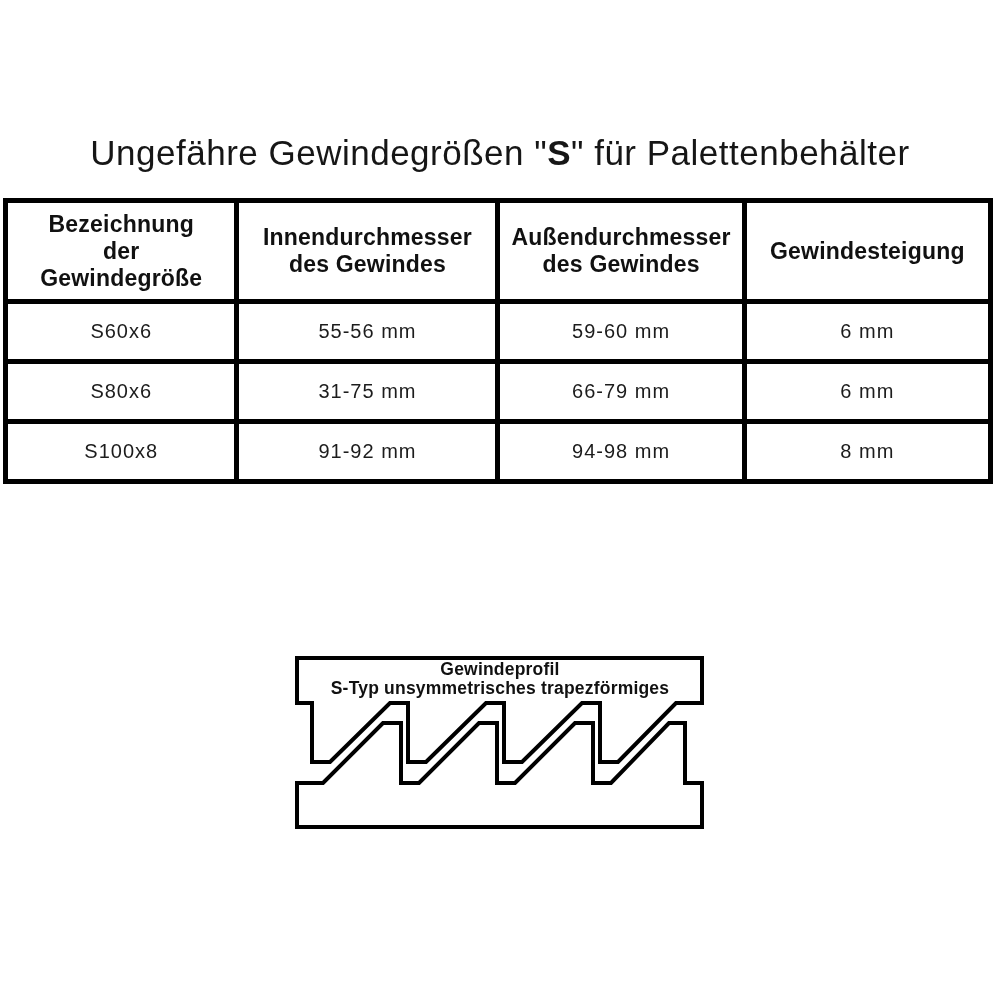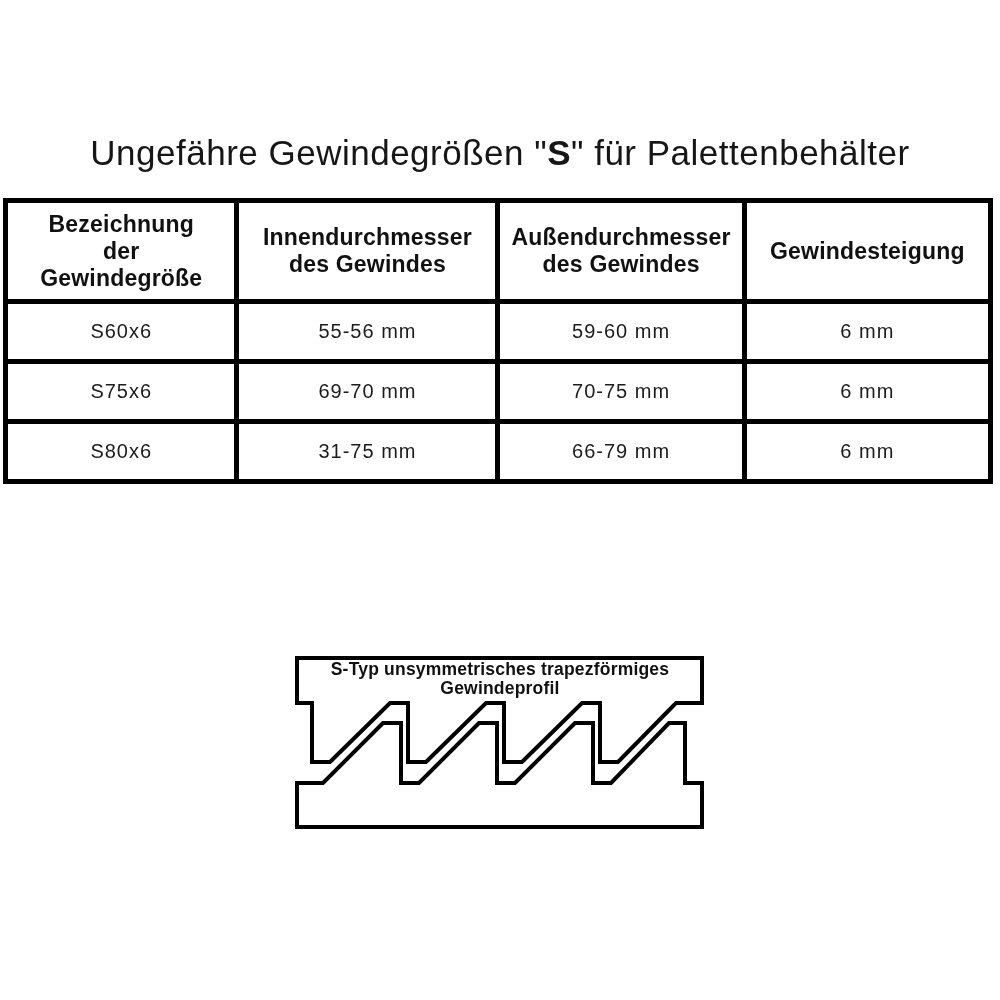--- a/index.html
+++ b/index.html
@@ -77,38 +77,38 @@
       </tr>
     </thead>
     <tbody>
       <tr>
         <td>S60x6</td>
         <td>55-56 mm</td>
         <td>59-60 mm</td>
         <td>6 mm</td>
       </tr>
       <tr>
-        <td>S75x6</td>
-        <td>69-70 mm</td>
-        <td>70-75 mm</td>
-        <td>6 mm</td>
-      </tr>
-      <tr>
         <td>S80x6</td>
         <td>31-75 mm</td>
         <td>66-79 mm</td>
         <td>6 mm</td>
+      </tr>
+      <tr>
+        <td>S100x8</td>
+        <td>91-92 mm</td>
+        <td>94-98 mm</td>
+        <td>8 mm</td>
       </tr>
     </tbody>
   </table>
 
   <div class="diagram">
     <svg viewBox="291 650 418 182" xmlns="http://www.w3.org/2000/svg">
       <path d="M297 658 L702 658 L702 703 L676 703 L618 762 L600 762 L600 703 L582 703 L522 762 L504 762 L504 703 L486 703 L426 762 L408 762 L408 703 L390 703 L330 762 L312 762 L312 703 L297 703 Z" fill="#ffffff" stroke="#000000" stroke-width="4" stroke-linejoin="miter"></path>
       <path d="M297 783 L323 783 L383 723 L401 723 L401 783 L419 783 L479 723 L497 723 L497 783 L515 783 L575 723 L593 723 L593 783 L611 783 L669 723 L685 723 L685 783 L702 783 L702 827 L297 827 Z" fill="#ffffff" stroke="#000000" stroke-width="4" stroke-linejoin="miter"></path>
     </svg>
     <div class="diagram-label">
+      <div>Gewindeprofil</div>
       <div>S-Typ unsymmetrisches trapezförmiges</div>
-      <div>Gewindeprofil</div>
     </div>
   </div>
 
 </div>
 
 </body></html>

